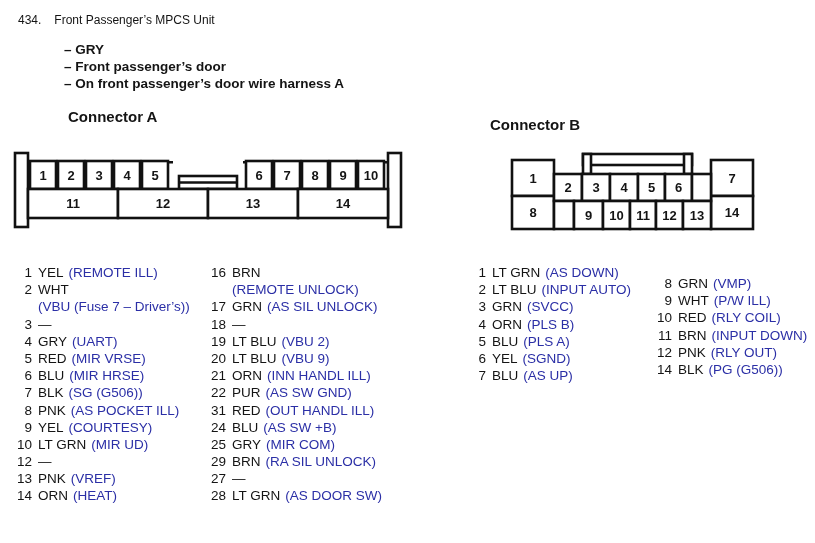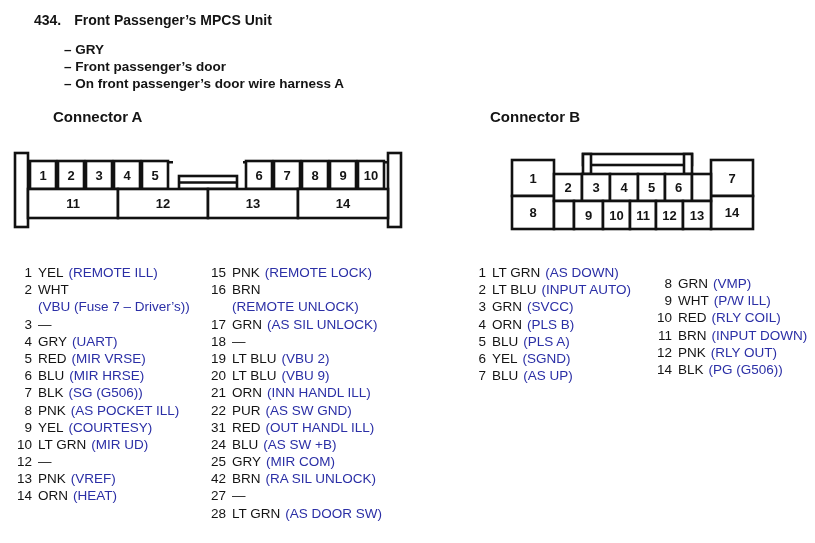--- a/index.html
+++ b/index.html
@@ -2,26 +2,26 @@
 <html style="--blue: #2b2fa6; --ink: #141414; --line: #111111;"><head>
 <meta charset="utf-8">
 <style>
   :root { --ink:#141414; --blue:#2b2fa6; --line:#111111; --paper:#ffffff; }
   * { margin:0; padding:0; box-sizing:border-box; }
   html,body { background:#fff; }
   .page {
     position:relative; width:815px; height:543px; background:var(--paper);
     font-family:"Liberation Sans", sans-serif; color:var(--ink); overflow:hidden;
   }
-  .title-row { position:absolute; left:34px; top:8px; font-weight:bold; font-size:14px; line-height:24px; white-space:nowrap; }
+  .title-row { position:absolute; left:18px; top:8px; font-weight:normal; font-size:12px; line-height:24px; white-space:nowrap; }
   .title-num { margin-right:13px; }
   .notes { position:absolute; left:64px; top:41px; font-size:13.5px; line-height:17px;font-weight:bold; }
   .conn-label { position:absolute; font-weight:bold; font-size:15px; white-space:nowrap; }
-  .label-a { left:53px; top:108px; }
-  .label-b { left:490px; top:108px; }
+  .label-a { left:68px; top:108px; }
+  .label-b { left:490px; top:116px; }
   .conn-svg { position:absolute; }
   #connA { left:13px; top:151px; }
   #connB { left:509px; top:151px; }
   svg text { font-family:"Liberation Sans", sans-serif; font-weight:bold; font-size:13px; fill:var(--ink); text-anchor:middle; }
   .pinlist { position:absolute; font-size:13.5px; line-height:17.2px; white-space:nowrap; }
   #listA1 { left:12px;  top:264px; }
   #listA2 { left:206px; top:264px; }
   #listB1 { left:470px; top:264px; }
   #listB2 { left:650px; top:275px; }
   .pin-row { height:17.2px; }
@@ -134,33 +134,32 @@
       <div class="pin-row"><span class="pin-num">6</span><span class="pin-wire">BLU</span><span class="pin-fn">(MIR HRSE)</span></div>
       <div class="pin-row"><span class="pin-num">7</span><span class="pin-wire">BLK</span><span class="pin-fn">(SG (G506))</span></div>
       <div class="pin-row"><span class="pin-num">8</span><span class="pin-wire">PNK</span><span class="pin-fn">(AS POCKET ILL)</span></div>
       <div class="pin-row"><span class="pin-num">9</span><span class="pin-wire">YEL</span><span class="pin-fn">(COURTESY)</span></div>
       <div class="pin-row"><span class="pin-num">10</span><span class="pin-wire">LT GRN</span><span class="pin-fn">(MIR UD)</span></div>
       <div class="pin-row"><span class="pin-num">12</span><span class="pin-wire">—</span></div>
       <div class="pin-row"><span class="pin-num">13</span><span class="pin-wire">PNK</span><span class="pin-fn">(VREF)</span></div>
       <div class="pin-row"><span class="pin-num">14</span><span class="pin-wire">ORN</span><span class="pin-fn">(HEAT)</span></div>
     </div>
   <div class="pinlist" id="listA2">
-      <div class="pin-row"><span class="pin-num">15</span><span class="pin-wire">PNK</span><span class="pin-fn">(REMOTE LOCK)</span></div>
       <div class="pin-row"><span class="pin-num">16</span><span class="pin-wire">BRN</span></div>
       <div class="pin-row"><span class="pin-num"></span><span class="pin-fn">(REMOTE UNLOCK)</span></div>
       <div class="pin-row"><span class="pin-num">17</span><span class="pin-wire">GRN</span><span class="pin-fn">(AS SIL UNLOCK)</span></div>
       <div class="pin-row"><span class="pin-num">18</span><span class="pin-wire">—</span></div>
       <div class="pin-row"><span class="pin-num">19</span><span class="pin-wire">LT BLU</span><span class="pin-fn">(VBU 2)</span></div>
       <div class="pin-row"><span class="pin-num">20</span><span class="pin-wire">LT BLU</span><span class="pin-fn">(VBU 9)</span></div>
       <div class="pin-row"><span class="pin-num">21</span><span class="pin-wire">ORN</span><span class="pin-fn">(INN HANDL ILL)</span></div>
       <div class="pin-row"><span class="pin-num">22</span><span class="pin-wire">PUR</span><span class="pin-fn">(AS SW GND)</span></div>
       <div class="pin-row"><span class="pin-num">31</span><span class="pin-wire">RED</span><span class="pin-fn">(OUT HANDL ILL)</span></div>
       <div class="pin-row"><span class="pin-num">24</span><span class="pin-wire">BLU</span><span class="pin-fn">(AS SW +B)</span></div>
       <div class="pin-row"><span class="pin-num">25</span><span class="pin-wire">GRY</span><span class="pin-fn">(MIR COM)</span></div>
-      <div class="pin-row"><span class="pin-num">42</span><span class="pin-wire">BRN</span><span class="pin-fn">(RA SIL UNLOCK)</span></div>
+      <div class="pin-row"><span class="pin-num">29</span><span class="pin-wire">BRN</span><span class="pin-fn">(RA SIL UNLOCK)</span></div>
       <div class="pin-row"><span class="pin-num">27</span><span class="pin-wire">—</span></div>
       <div class="pin-row"><span class="pin-num">28</span><span class="pin-wire">LT GRN</span><span class="pin-fn">(AS DOOR SW)</span></div>
     </div>
   <div class="pinlist" id="listB1">
       <div class="pin-row"><span class="pin-num">1</span><span class="pin-wire">LT GRN</span><span class="pin-fn">(AS DOWN)</span></div>
       <div class="pin-row"><span class="pin-num">2</span><span class="pin-wire">LT BLU</span><span class="pin-fn">(INPUT AUTO)</span></div>
       <div class="pin-row"><span class="pin-num">3</span><span class="pin-wire">GRN</span><span class="pin-fn">(SVCC)</span></div>
       <div class="pin-row"><span class="pin-num">4</span><span class="pin-wire">ORN</span><span class="pin-fn">(PLS B)</span></div>
       <div class="pin-row"><span class="pin-num">5</span><span class="pin-wire">BLU</span><span class="pin-fn">(PLS A)</span></div>
       <div class="pin-row"><span class="pin-num">6</span><span class="pin-wire">YEL</span><span class="pin-fn">(SGND)</span></div>

